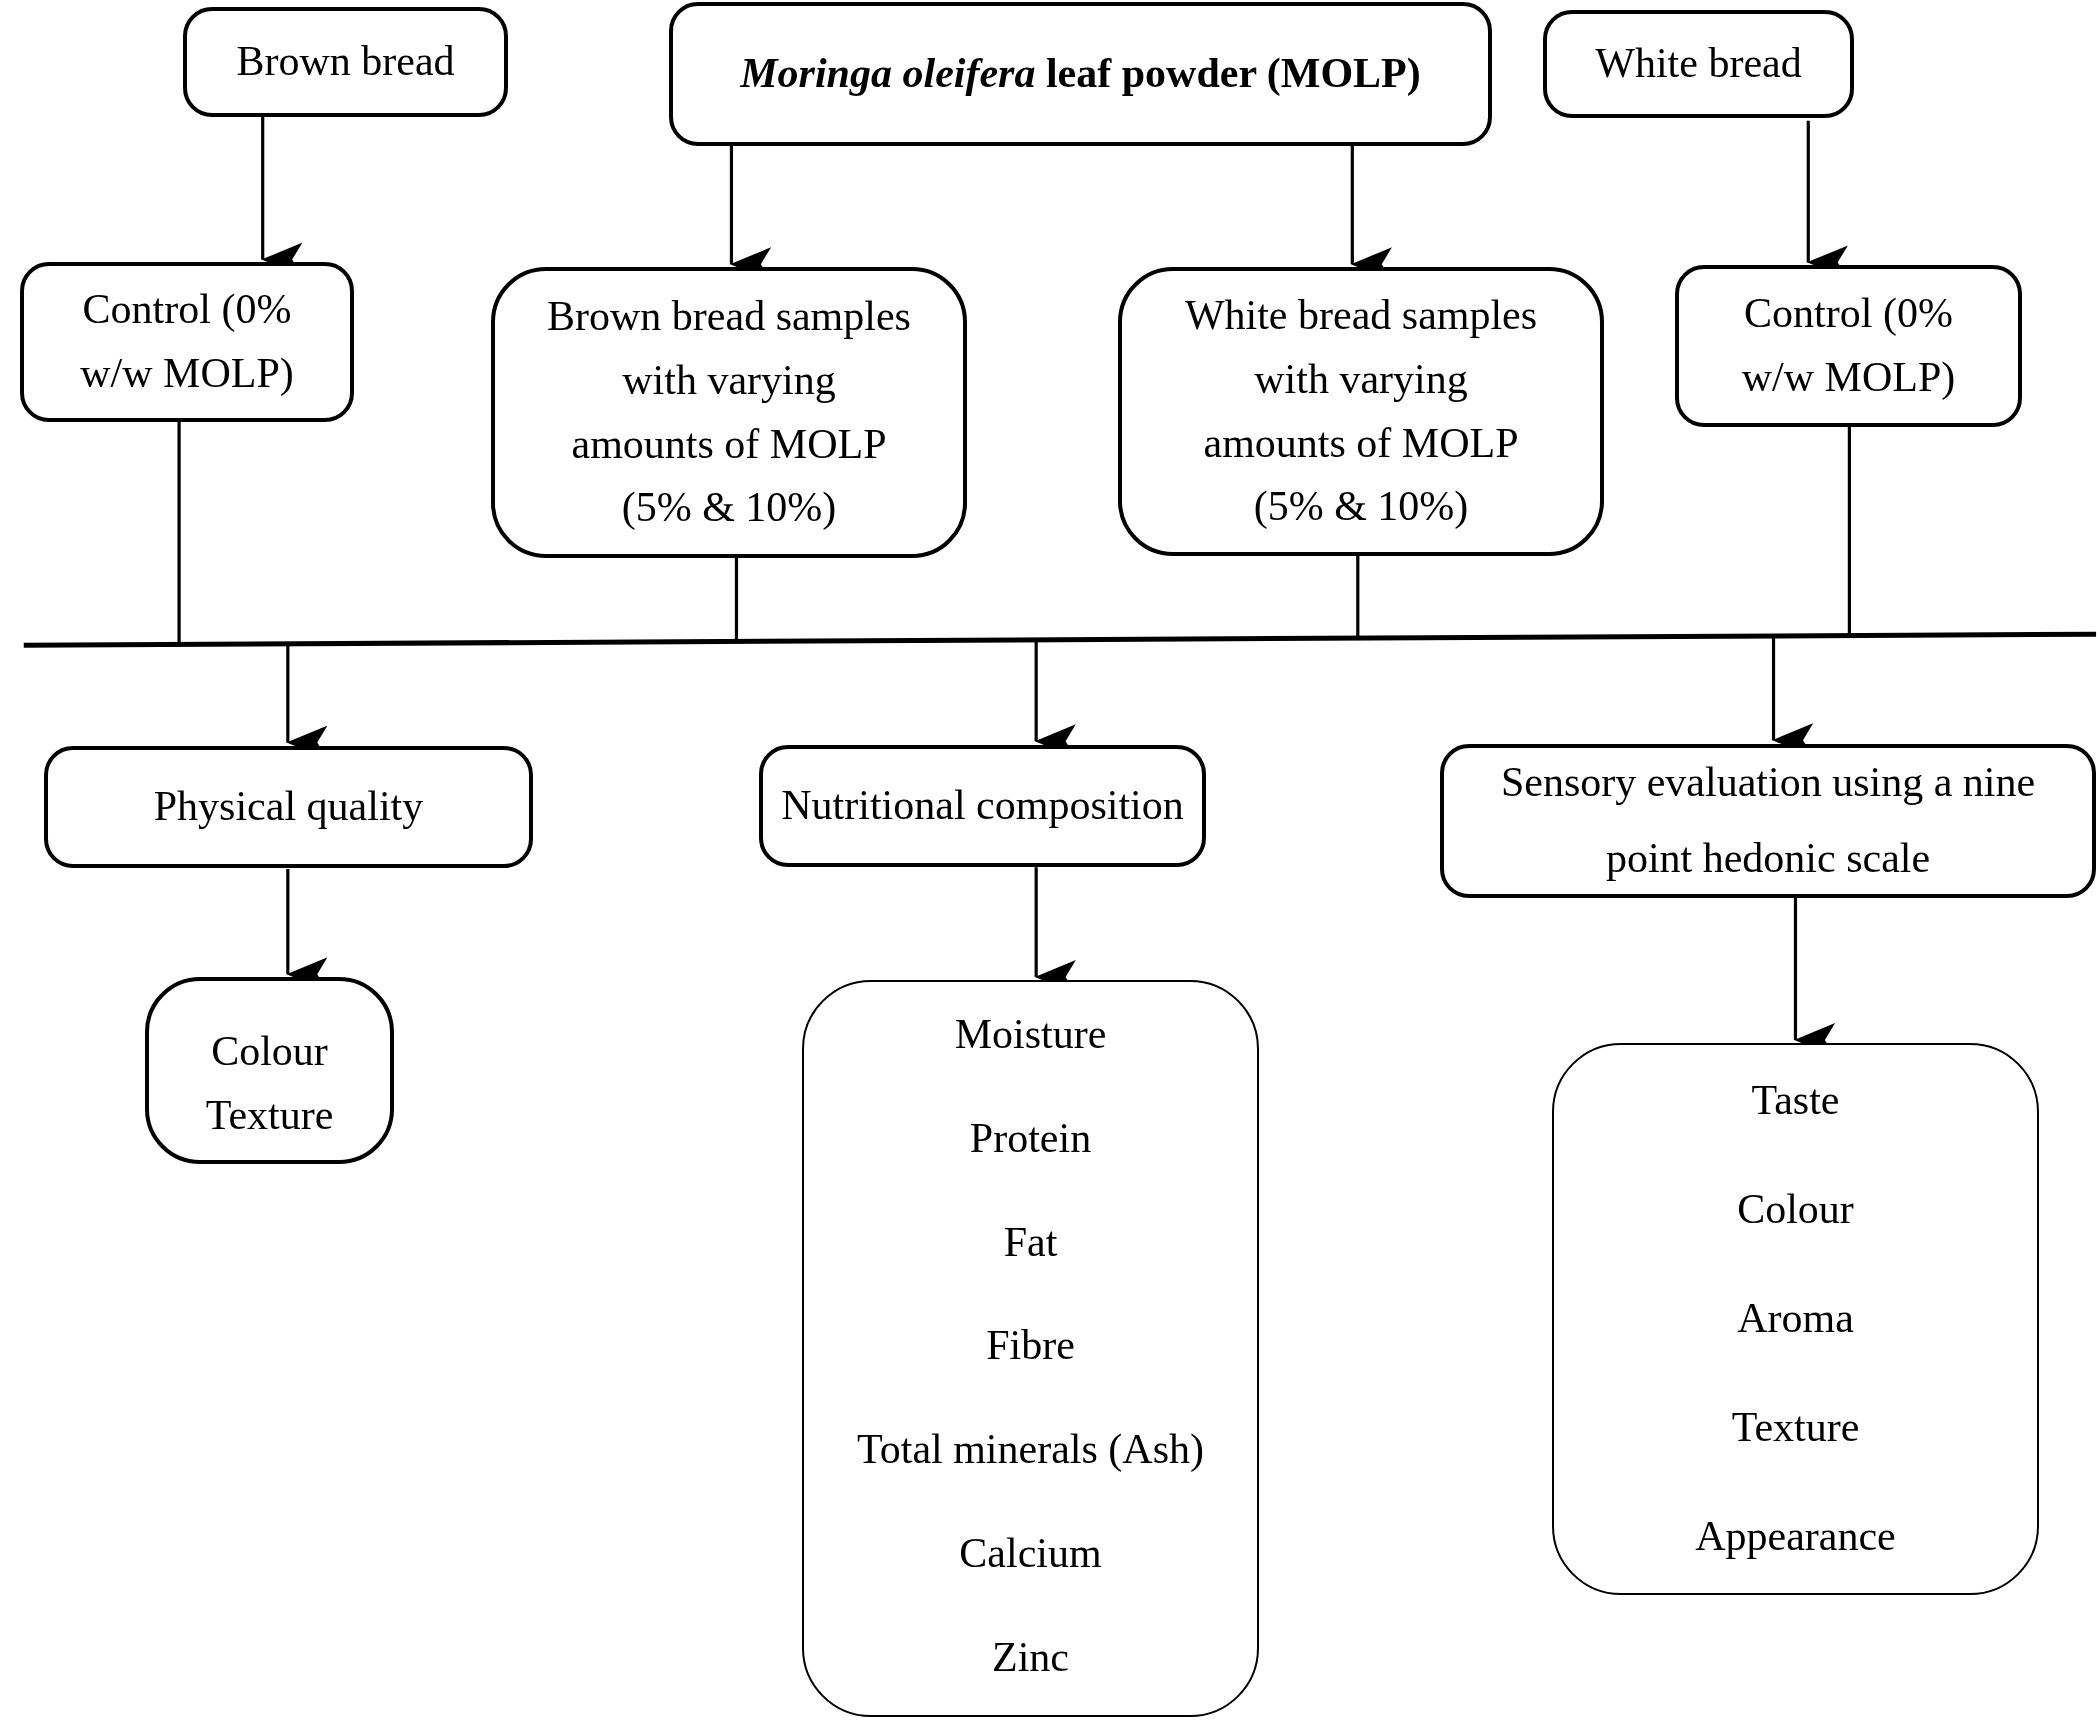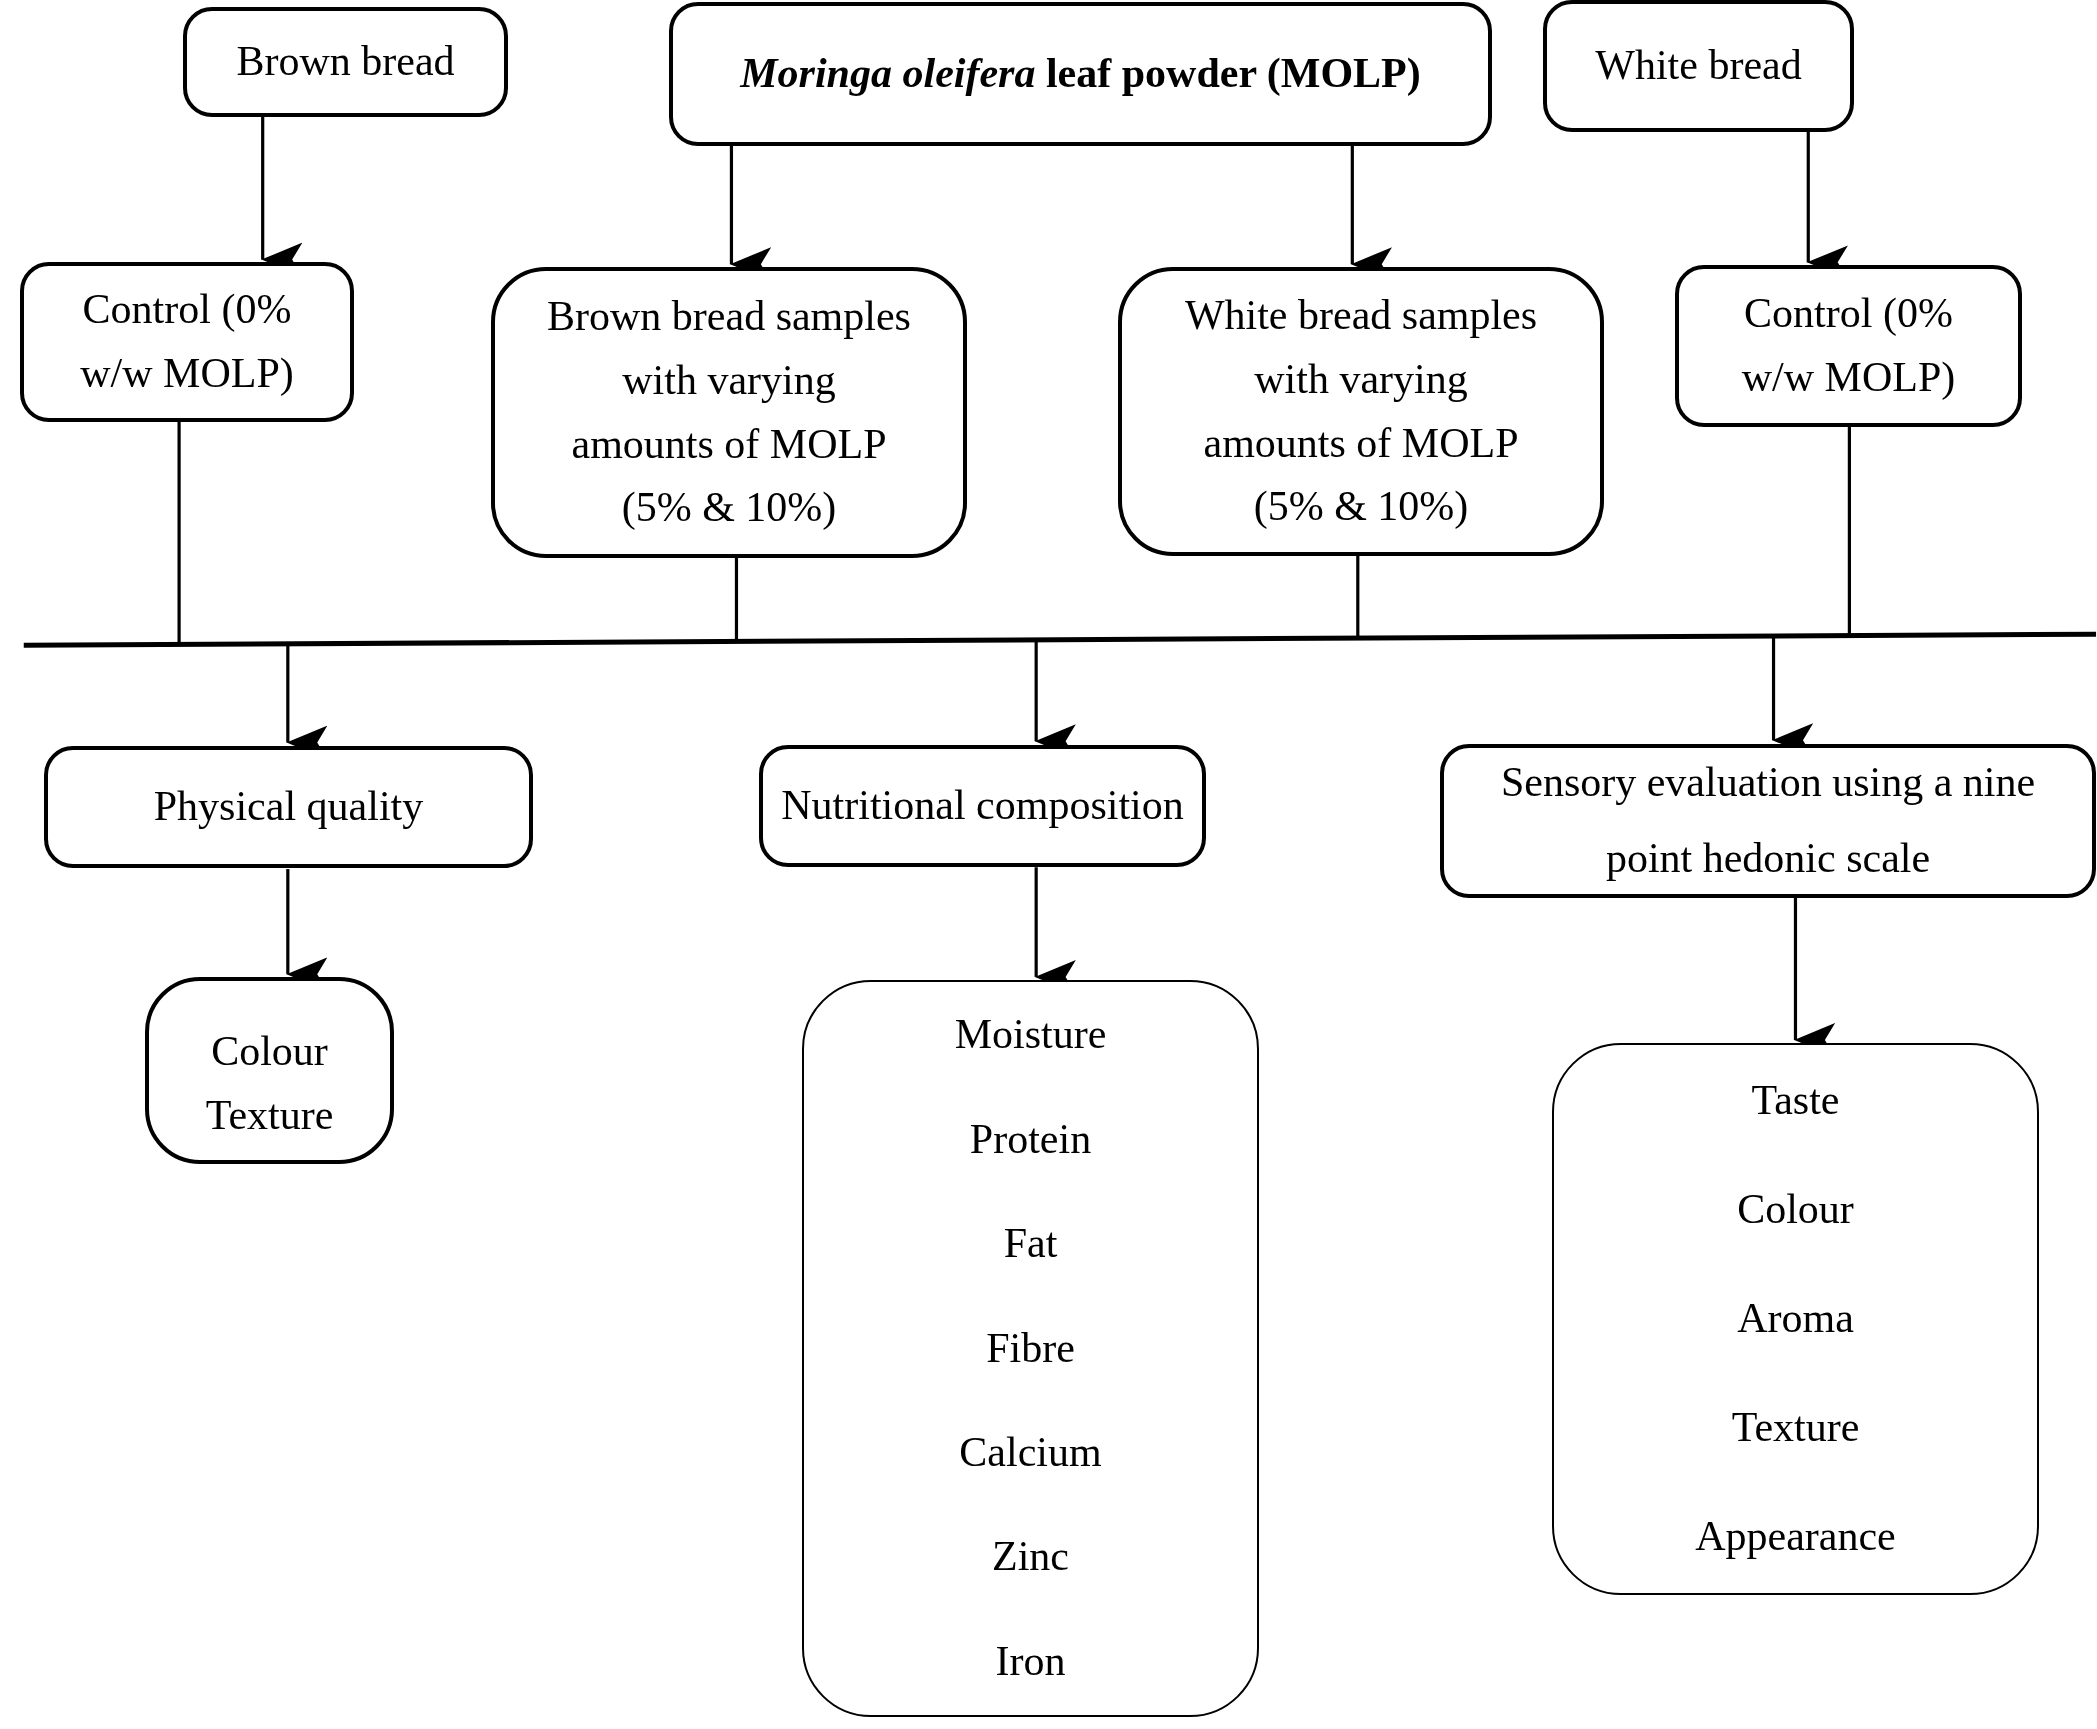--- a/index.html
+++ b/index.html
@@ -92,21 +92,21 @@
   </svg>
 
   <div class="node rad-lg" style="left:183px; top:6.9px; width:325px; height:110px;">
     <span class="line">Brown bread</span>
   </div>
 
   <div class="node rad-lg" style="left:669px; top:2px; width:823px; height:144px;font-weight:bold;">
     <span class="line"><em>Moringa oleifera</em><span> leaf powder (MOLP)</span></span>
   </div>
 
-  <div class="node rad-lg" style="left:1543px; top:0; width:311px; height:132px;justify-content:center;">
+  <div class="node rad-lg" style="left:1543px; top:10px; width:311px; height:108px;justify-content:center;">
     <span class="line">White bread</span>
   </div>
 
   <div class="node rad-lg" style="left:20px; top:262px; width:334px; height:160px;">
     <span class="line">Control (0%</span>
     <span class="line">w/w MOLP)</span>
   </div>
 
   <div class="node rad-xl" style="left:491px; top:267px; width:476px; height:291px;">
     <span class="line">Brown bread samples</span>
@@ -143,20 +143,21 @@
   <div class="node rad-xl pair" style="left:145px; top:977px; width:249px; height:187px;">
     <span class="line">Colour</span>
     <span class="line">Texture</span>
   </div>
 
   <div class="node thin rad-xxl list" style="left:802px; top:980px; width:457px; height:737px;">
     <span class="line">Moisture</span>
     <span class="line">Protein</span>
     <span class="line">Fat</span>
     <span class="line">Fibre</span>
+    <span class="line">Total minerals (Ash)</span>
     <span class="line">Calcium</span>
     <span class="line">Zinc</span>
     <span class="line">Iron</span>
   </div>
 
   <div class="node thin rad-xxl list" style="left:1552px; top:1043px; width:487px; height:552px;">
     <span class="line">Taste</span>
     <span class="line">Colour</span>
     <span class="line">Aroma</span>
     <span class="line">Texture</span>

